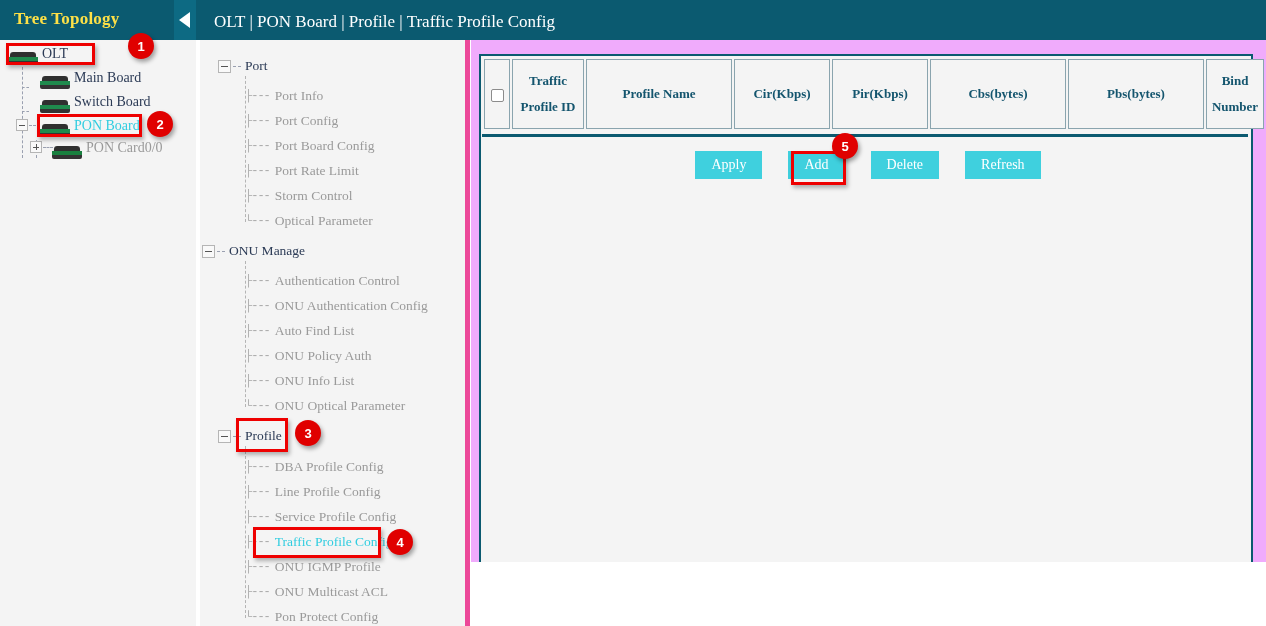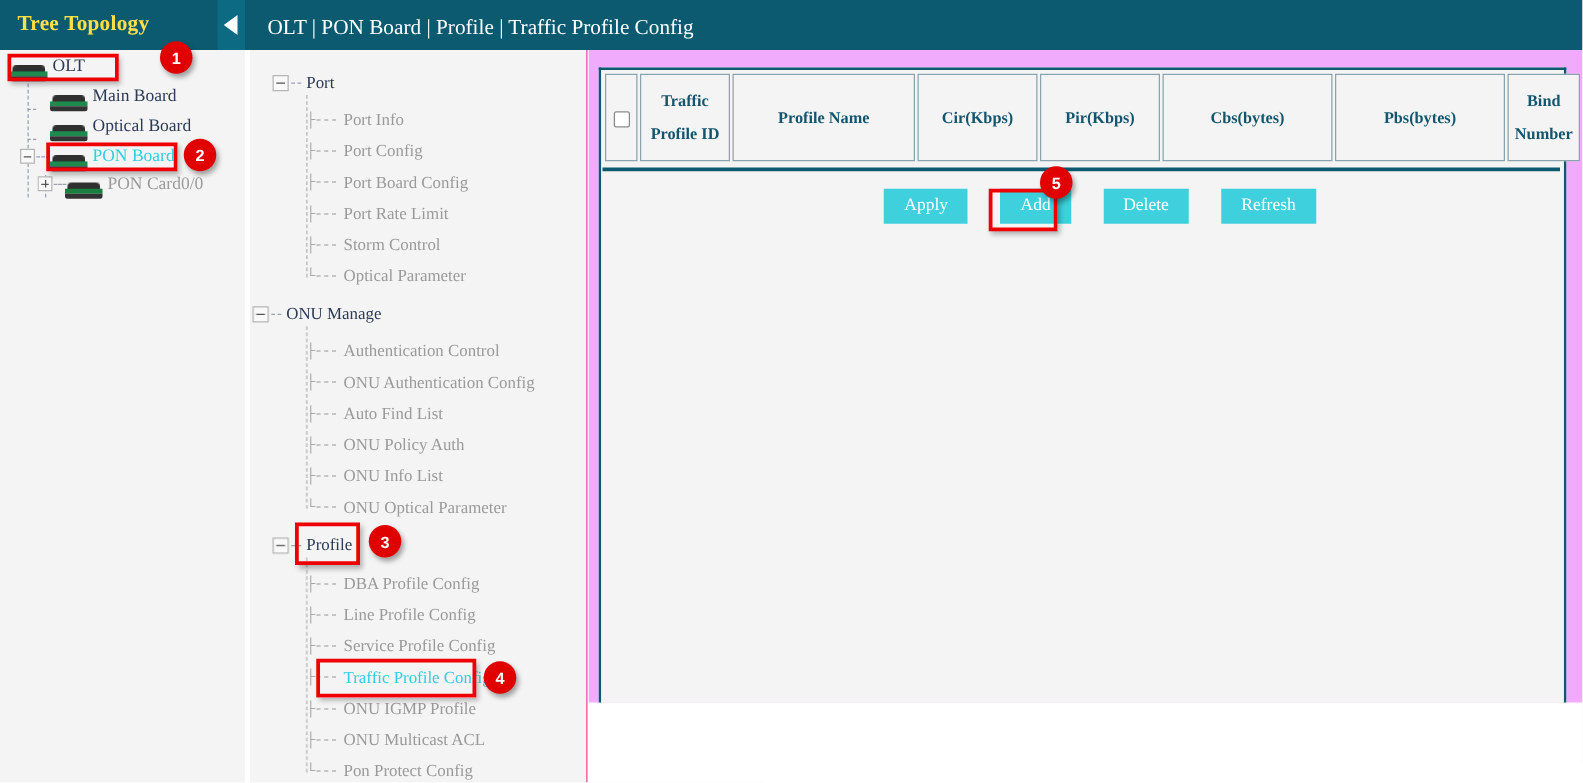--- a/index.html
+++ b/index.html
@@ -114,21 +114,21 @@
     position: absolute;
     border-top: 1px dashed #9aa0b0;
     width: 7px;
   }
 
   
   #menu-panel {
     position: absolute; left: 200px; top: 40px;
     width: 270px; height: 586px;
     background: #f4f4f4;
-    border-right: 1px solid #ec4899;
+    border-right: 5px solid #ec4899;
     overflow: hidden;
   }
   .mgroup {
     position: absolute;
     display: flex; align-items: center;
     font-size: 13.5px;
     white-space: nowrap;
   }
   .mgroup .gbox {
     width: 13px; height: 13px;
@@ -236,21 +236,21 @@
   }
   #grid-underline {
     position: absolute;
     left: 1px; top: 78px;
     width: 766px; height: 3px;
     background: #0b5a70;
   }
 
   
   #btnrow {
-    position: absolute; left: 12px; top: 95px;
+    position: absolute; left: 0; top: 95px;
     width: 774px;
     display: flex;
     justify-content: center;
     gap: 26px;
   }
   .btn {
     background: #3fd0de;
     color: #ffffff;
     border: none;
     font-family: "Liberation Serif","DejaVu Serif",serif;
@@ -349,21 +349,21 @@
         <span class="lbl lbl-dark">Main Board</span>
       </div>
 
       <div class="dash-h" style="left:22px; top:71px;"></div>
       <div class="tnode" style="left:40px; top:51px;">
         <span class="devicon">
           <span class="top"></span>
             <span class="mid"></span>
             <span class="bot"></span>
         </span>
-        <span class="lbl lbl-dark">Optical Board</span>
+        <span class="lbl lbl-dark">Switch Board</span>
       </div>
 
       <div class="expander" style="left:16px; top:79px;"></div>
       <div class="dash-h" style="left:29px; top:85px; width:11px;"></div>
       <div class="tnode" style="left:40px; top:75px;">
         <span class="devicon">
           <span class="top"></span>
             <span class="mid"></span>
             <span class="bot"></span>
         </span>

